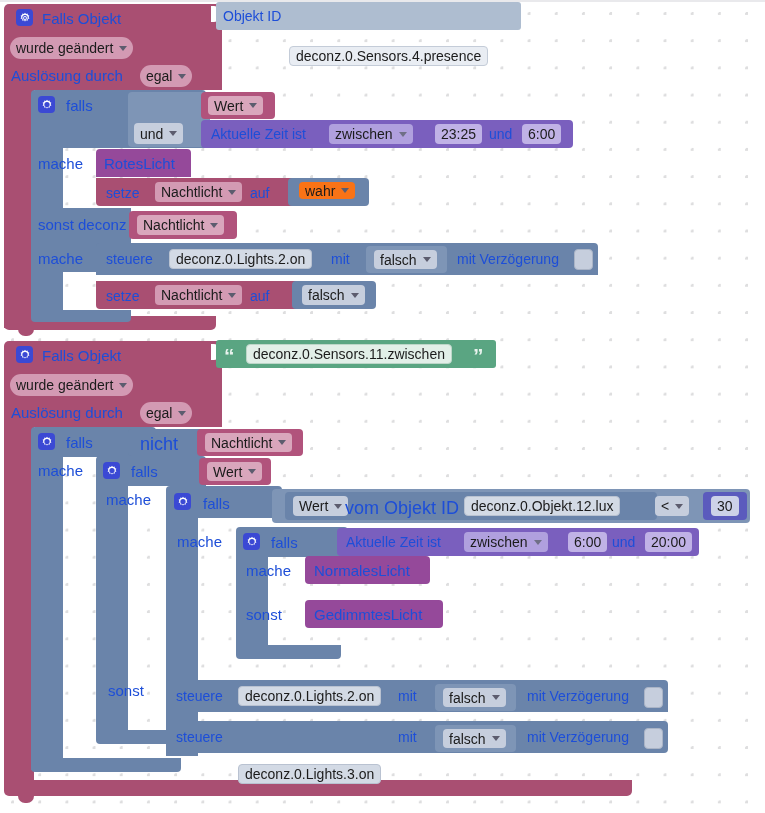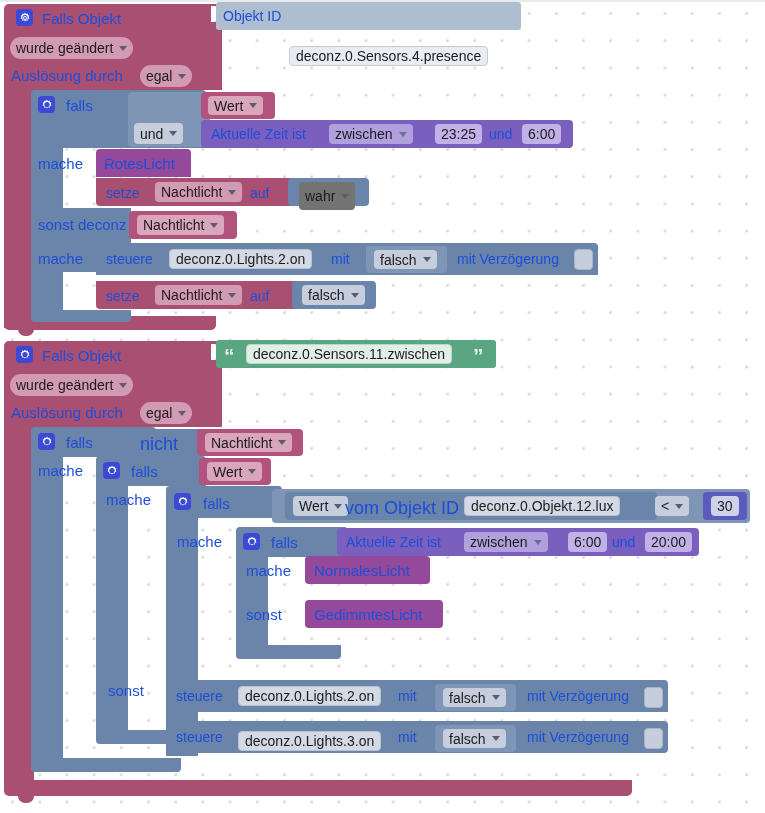--- a/index.html
+++ b/index.html
@@ -143,21 +143,21 @@
 <div class="lbl" style="left:104px;top:156px;">RotesLicht</div>
 
 <div class="blk" style="left:96px;top:178px;width:200px;height:28px;background:#a94f72;border-radius:0 4px 4px 4px;"></div>
 <div class="lbl" style="left:106px;top:186px;font-size:14px;">setze</div>
 <div class="field" style="left:155px;top:182px;height:20px;background:#d39ab3;border-radius:4px;">
   <span class="cap">Nachtlicht</span>
     <span class="caret"></span>
 </div>
 <div class="lbl" style="left:250px;top:186px;font-size:14px;">auf</div>
 <div class="blk" style="left:288px;top:178px;width:81px;height:28px;background:#6a84aa;border-radius:4px;"></div>
-<div class="field" style="left:299px;top:182px;height:28px;background:#737373;border-radius:4px;">
+<div class="field" style="left:299px;top:182px;height:17px;background:#f97316;border-radius:4px;">
   <span class="cap">wahr</span>
     <span class="caret"></span>
 </div>
 
 <div class="lbl" style="left:38px;top:217px;">sonst deconz</div>
 <div class="blk" style="left:129px;top:211px;width:108px;height:28px;background:#b1537c;border-radius:4px;"></div>
 <div class="field" style="left:137px;top:215px;height:20px;background:#d9a6bc;border-radius:4px;">
   <span class="cap">Nachtlicht</span>
     <span class="caret"></span>
 </div>
@@ -320,21 +320,21 @@
 <div class="blk" style="left:435px;top:684px;width:81px;height:27px;background:#7e95b6;border-radius:4px;"></div>
 <div class="field" style="left:443px;top:688px;height:19px;background:#c6cedd;border-radius:4px;">
   <span class="cap">falsch</span>
     <span class="caret"></span>
 </div>
 <div class="lbl" style="left:527px;top:689px;font-size:14px;">mit Verzögerung</div>
 <div class="cbox" style="left:644px;top:687px;"></div>
 
 <div class="blk" style="left:166px;top:721px;width:502px;height:32px;background:#6a84aa;border-radius:0 4px 4px 4px;"></div>
 <div class="lbl" style="left:176px;top:730px;font-size:14px;">steuere</div>
-<div class="field" style="left:238px;top:731px;height:20px;background:#d3dae5;border:1px solid #b9c2d1;border-radius:4px;">deconz.0.Lights.3.on</div>
+<div class="field" style="left:238px;top:764px;height:20px;background:#d3dae5;border:1px solid #b9c2d1;border-radius:4px;">deconz.0.Lights.3.on</div>
 <div class="lbl" style="left:398px;top:730px;font-size:14px;">mit</div>
 <div class="blk" style="left:435px;top:725px;width:81px;height:27px;background:#7e95b6;border-radius:4px;"></div>
 <div class="field" style="left:443px;top:729px;height:19px;background:#c6cedd;border-radius:4px;">
   <span class="cap">falsch</span>
     <span class="caret"></span>
 </div>
 <div class="lbl" style="left:527px;top:730px;font-size:14px;">mit Verzögerung</div>
 <div class="cbox" style="left:644px;top:728px;"></div>
 
 </body></html>

